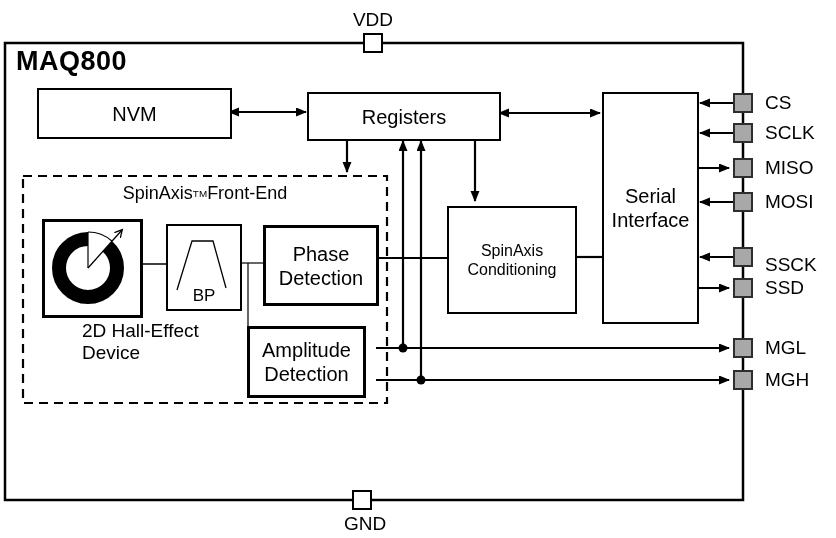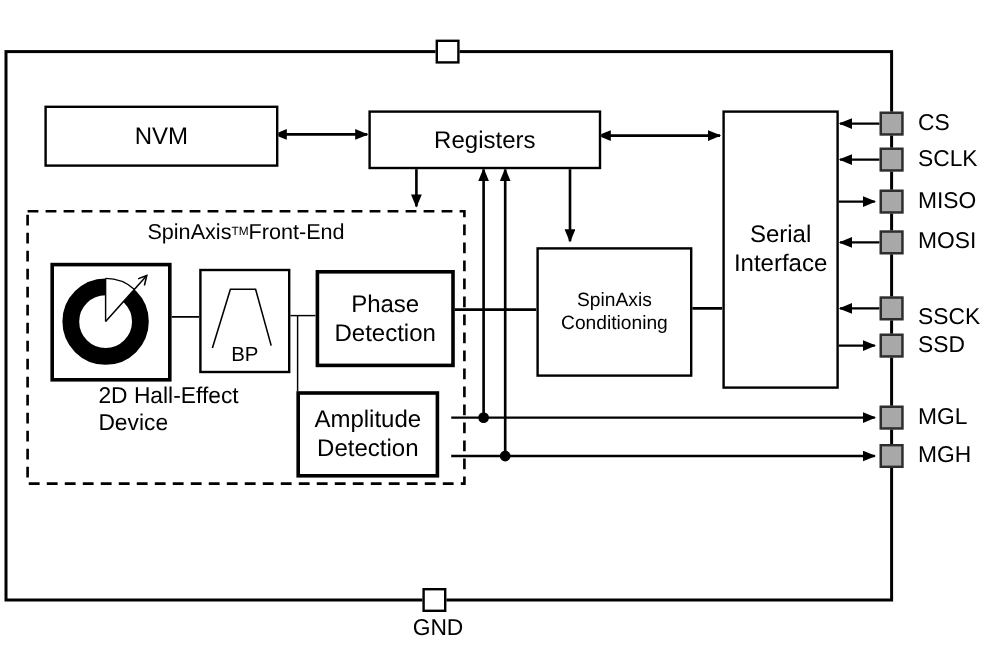--- a/index.html
+++ b/index.html
@@ -66,22 +66,24 @@
     <circle cx="421" cy="380" r="4.5" fill="#000"></circle>
 
     <path d="M733,103 L700,103" stroke="#000" stroke-width="2" marker-end="url(#arr)"></path>
     <path d="M733,133 L700,133" stroke="#000" stroke-width="2" marker-end="url(#arr)"></path>
     <path d="M695,168 L729,168" stroke="#000" stroke-width="2" marker-end="url(#arr)"></path>
     <path d="M733,202 L700,202" stroke="#000" stroke-width="2" marker-end="url(#arr)"></path>
     <path d="M733,257 L700,257" stroke="#000" stroke-width="2" marker-end="url(#arr)"></path>
     <path d="M695,288 L729,288" stroke="#000" stroke-width="2" marker-end="url(#arr)"></path>
   </svg>
 
+  <div class="lbl chiptitle" style="left:16px;top:46px;">MAQ800</div>
 
   <div class="power-square" style="left:363px;top:33px;"></div>
+  <div class="lbl center f19" style="left:333px;top:8px;width:80px;height:24px;">VDD</div>
   <div class="power-square" style="left:352px;top:490px;"></div>
   <div class="lbl center f19" style="left:325px;top:512px;width:80px;height:24px;">GND</div>
 
   <div class="block f20" style="left:37px;top:88px;width:191px;height:47px;">
     <span>NVM</span>
   </div>
 
   <div class="block f20" style="left:307px;top:92px;width:190px;height:45px;">
     <span>Registers</span>
   </div>

